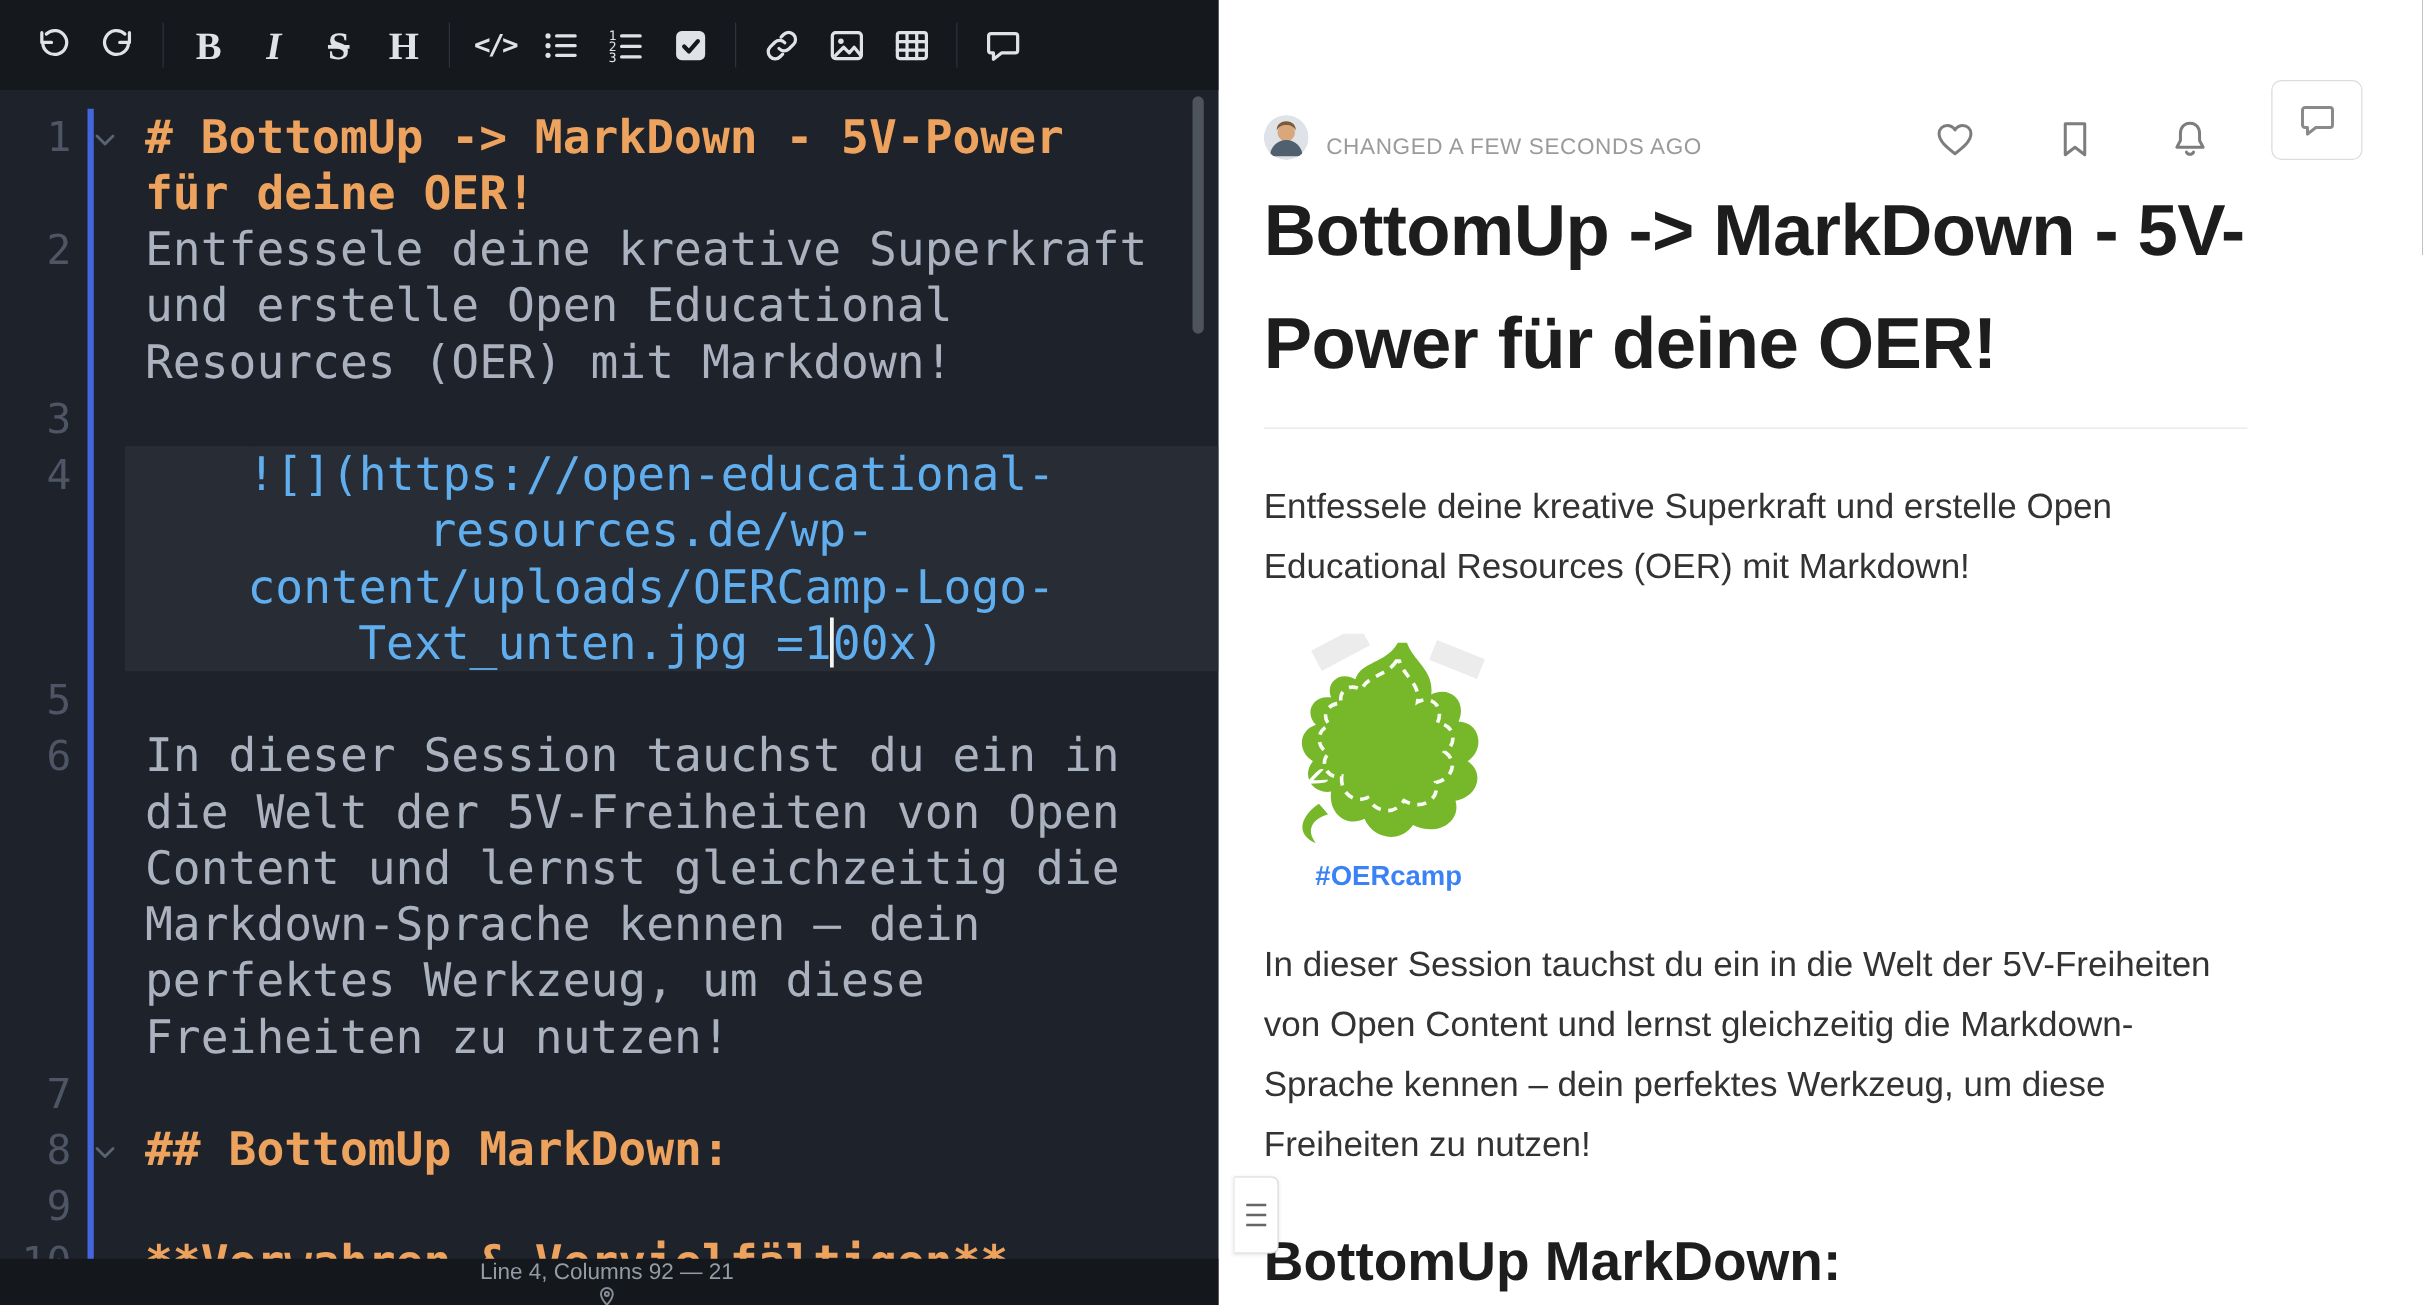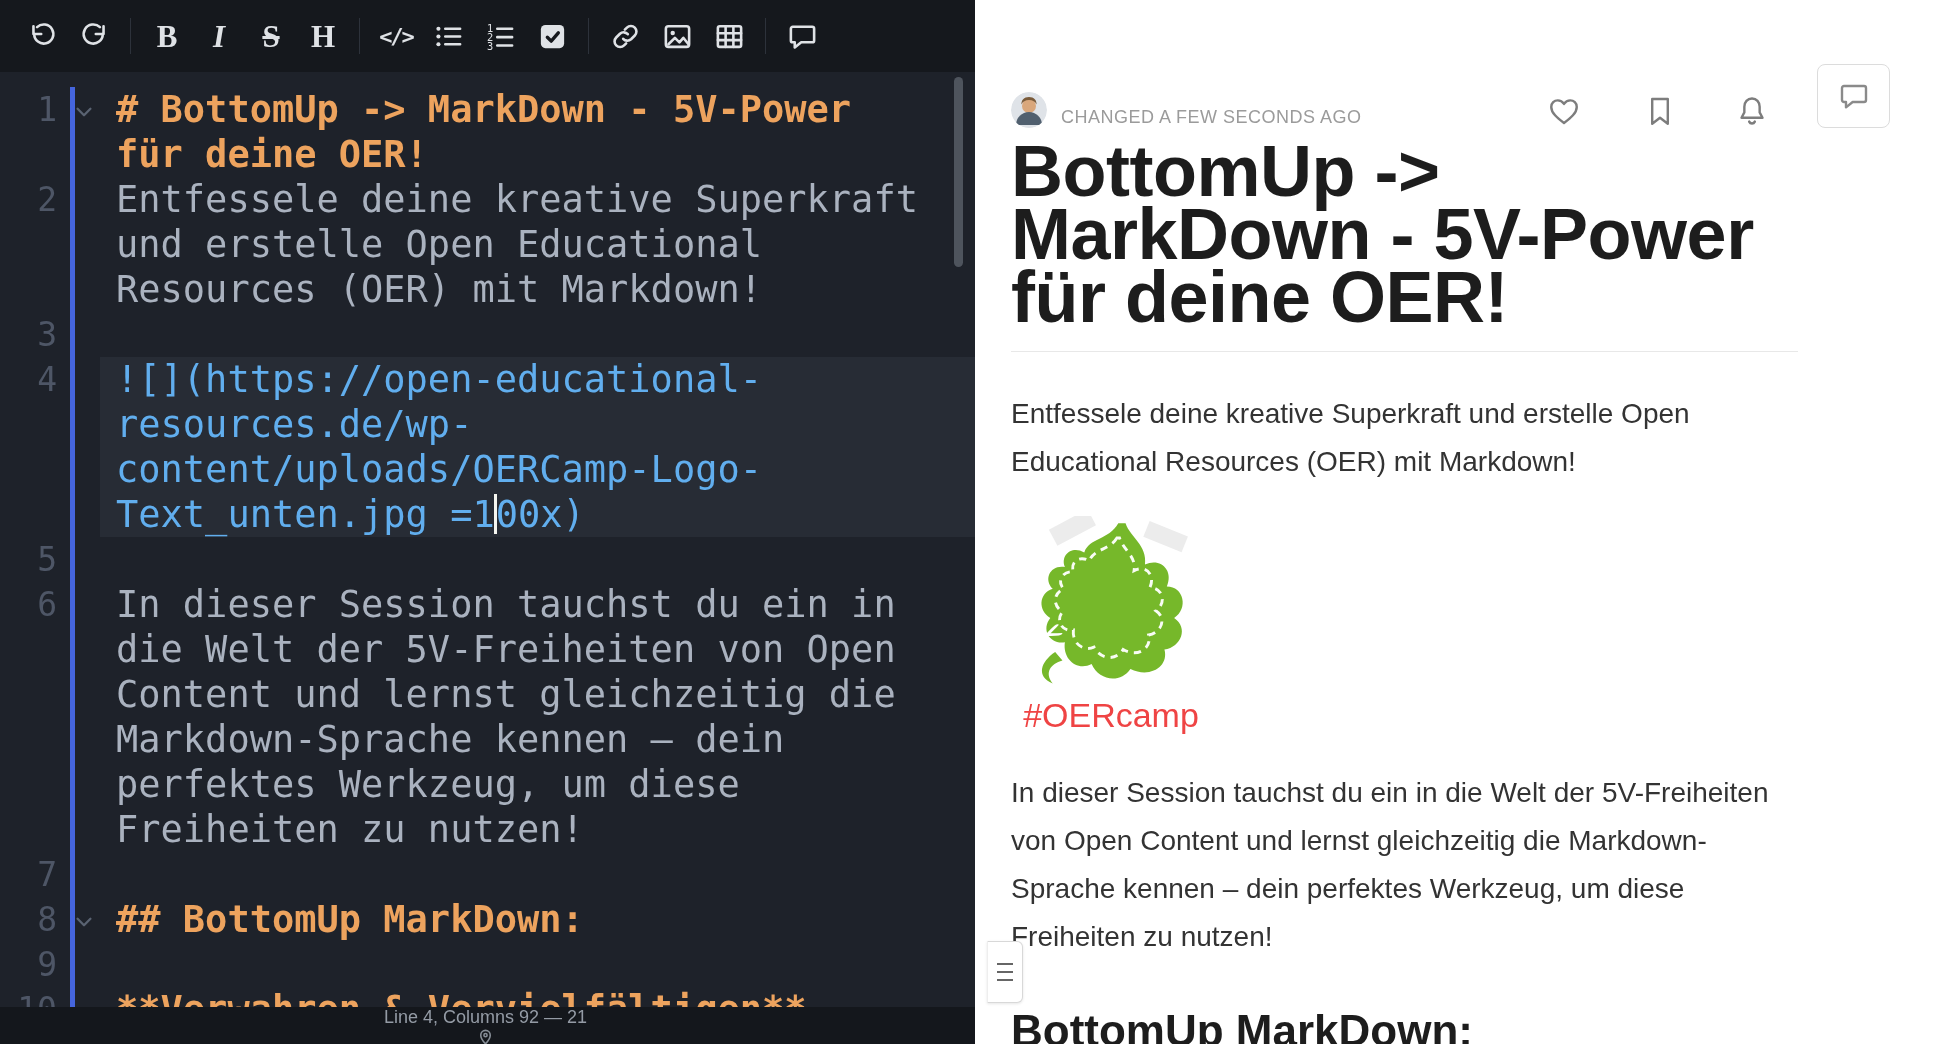--- a/index.html
+++ b/index.html
@@ -19,21 +19,21 @@
 
   .cm-area{flex:1;position:relative;overflow:hidden;padding-top:15px;font-family:"DejaVu Sans Mono",monospace;font-size:37px;line-height:45px;}
   .diff-bar{position:absolute;left:70px;top:15px;width:5px;height:1100px;background:#4565dd;}
   .cm-row{display:flex;align-items:flex-start;position:relative;}
   .cm-row.hl{background:linear-gradient(90deg, rgba(0,0,0,0) 0 100px, #272c35 100px 100%);}
   .lnum{width:57px;text-align:right;color:#4e5666;flex-shrink:0;font-size:33px;line-height:45px;}
   .foldcol{width:59px;flex-shrink:0;display:flex;justify-content:flex-start;padding-left:16px;box-sizing:border-box;}
   .fold-ic{width:22px;height:22px;margin-top:14px;stroke:#5a6372;stroke-width:2.5;fill:none;stroke-linecap:round;stroke-linejoin:round;}
   .ltext{width:810px;white-space:pre-wrap;overflow-wrap:break-word;color:#aab2bf;min-height:45px;}
   .ltext.head{color:#eda35e;font-weight:bold;}
-  .ltext.linkline{color:#61aeee;}
+  .ltext.linkline{color:#61aeee;text-align:center;}
   .ltext.boldline{color:#eda35e;font-weight:bold;}
   .caret{display:inline-block;width:3px;height:40px;background:#f5f6f0;vertical-align:-7px;margin:0 -1px;}
   .scroll-thumb{position:absolute;right:12px;top:77px;width:9px;height:190px;background:#4e545d;border-radius:5px;}
 
   .status-bar{height:37px;background:#14171c;color:#949ba5;font-size:18px;display:flex;align-items:center;padding-left:14px;flex-shrink:0;white-space:nowrap;flex-direction:column;}
   .status-bar svg{width:19px;height:19px;stroke:#868d96;stroke-width:2;fill:none;stroke-linecap:round;stroke-linejoin:round;}
   .sseg{margin-right:18px;display:flex;align-items:center;}
   .sgap{margin-left:18px;}
   .length-badge{background:#0f1216;height:37px;display:flex;align-items:center;padding:0 22px;margin-left:20px;color:#9aa1ab;text-align:right;}
 
@@ -48,26 +48,26 @@
   .changed{margin-left:14px;color:#9b9b9b;font-size:18px;letter-spacing:.5px;}
   .hicon{width:34px;height:34px;cursor:pointer;flex-shrink:0;}
   .hicon svg{width:34px;height:34px;stroke:#7d7d7d;stroke-width:1.7;fill:none;stroke-linecap:round;stroke-linejoin:round;}
   .i-heart{margin-left:auto;}
   .i-book{margin-left:62px;}
   .i-bell{margin-left:58px;}
   .comment-pill{margin-left:48px;width:71px;height:62px;border:1px solid #dcdcdc;border-radius:8px;display:flex;align-items:center;justify-content:center;cursor:pointer;}
   .comment-pill svg{width:32px;height:32px;stroke:#8a8a8a;stroke-width:1.8;fill:none;stroke-linecap:round;stroke-linejoin:round;}
 
   .doc{width:787px;color:#333;}
-  .doc h1{font-size:72px;line-height:63px;font-weight:bold;color:#1d1d1d;margin:12px 0 0;padding-bottom:22px;border-bottom:1px solid #e8e8e8;letter-spacing:-.5px;}
+  .doc h1{font-size:58px;line-height:90px;font-weight:bold;color:#1d1d1d;margin:12px 0 0;padding-bottom:22px;border-bottom:1px solid #e8e8e8;letter-spacing:-.5px;}
   .doc p{font-size:28px;line-height:48px;margin:0;}
   .p1{margin-top:38px !important;}
   .p2{margin-top:34px !important;}
   .logo-wrap{margin-top:30px;width:200px;text-align:center;}
-  .logo-caption{font-size:34px;font-weight:normal;color:#ef4444;margin-top:0;}
+  .logo-caption{font-size:22px;font-weight:bold;color:#3b82f6;margin-top:0;}
   .doc h2{font-size:44px;line-height:56px;font-weight:bold;color:#1d1d1d;margin:42px 0 0;padding-bottom:24px;border-bottom:1px solid #e8e8e8;}
 </style>
 </head>
 <body>
 
 <div class="app">
 
   <div class="editor-pane">
 
     <div class="toolbar">

